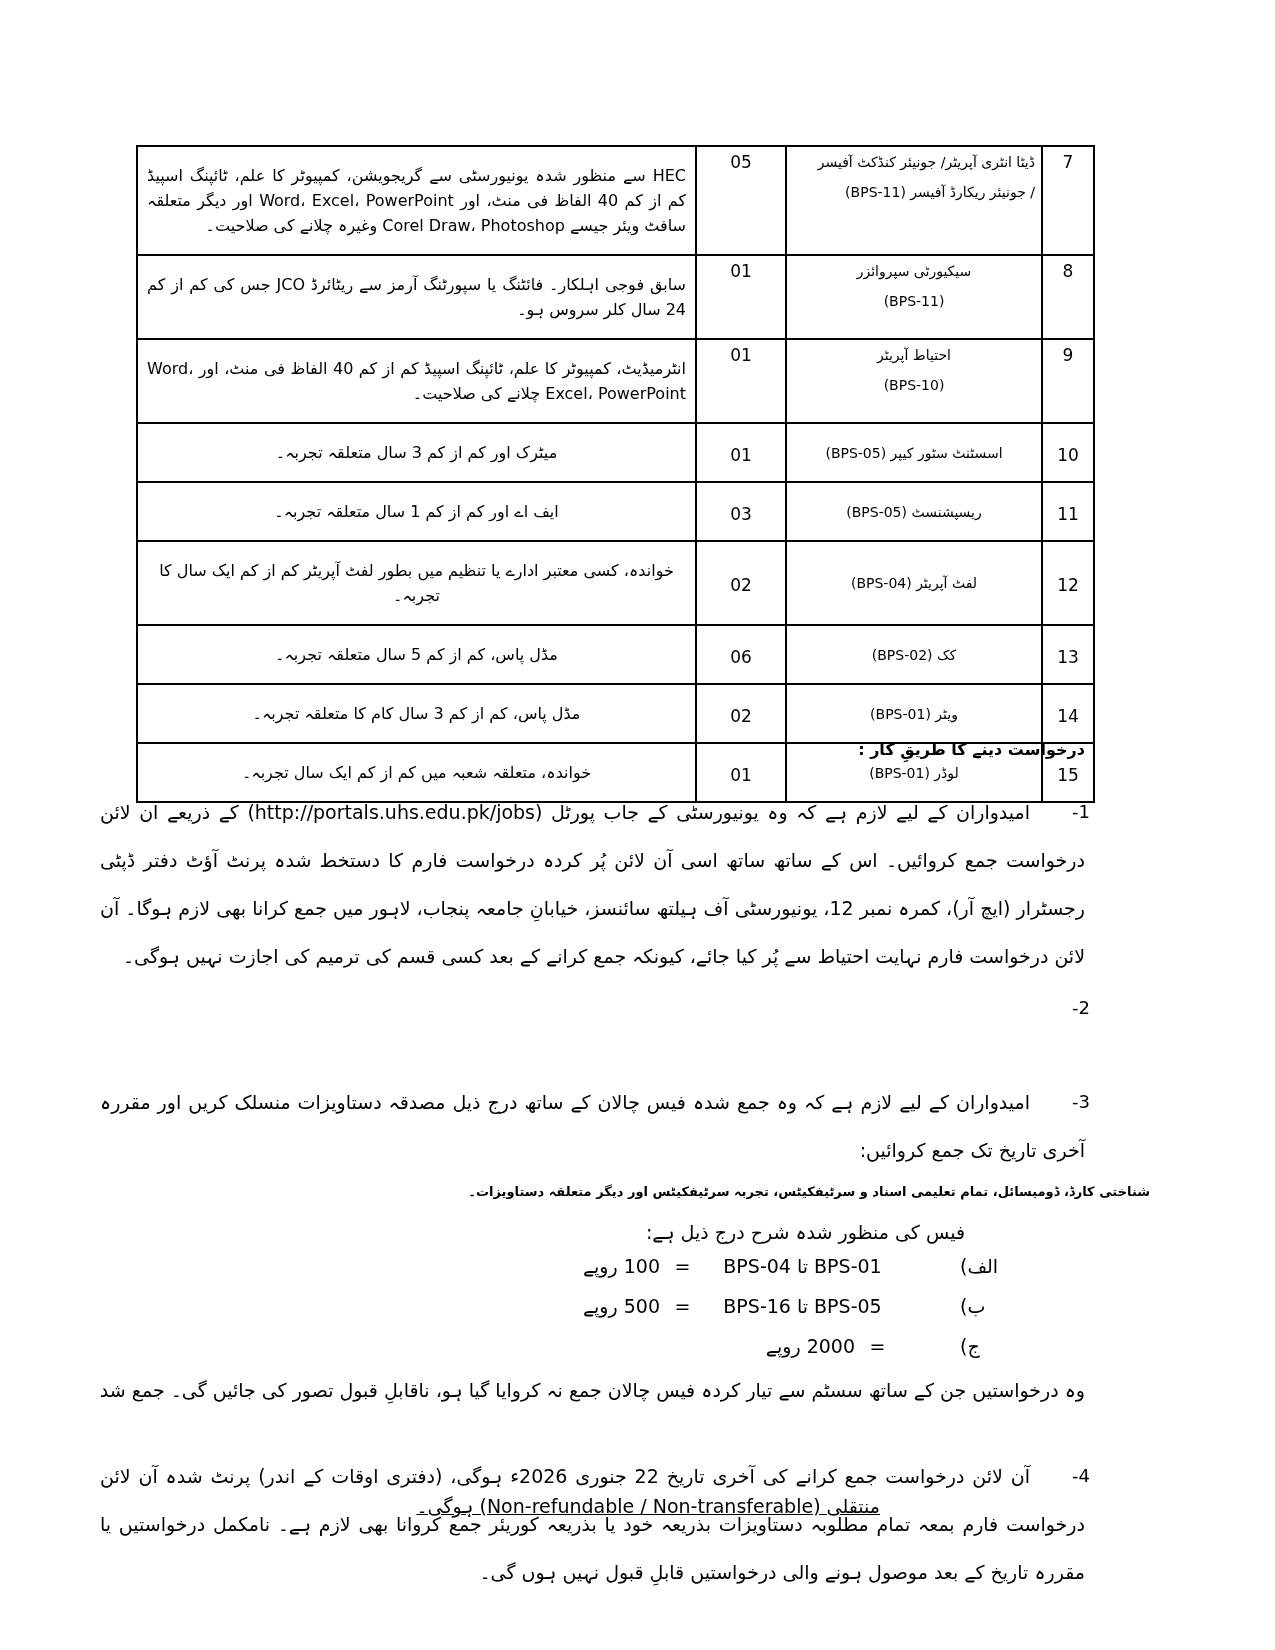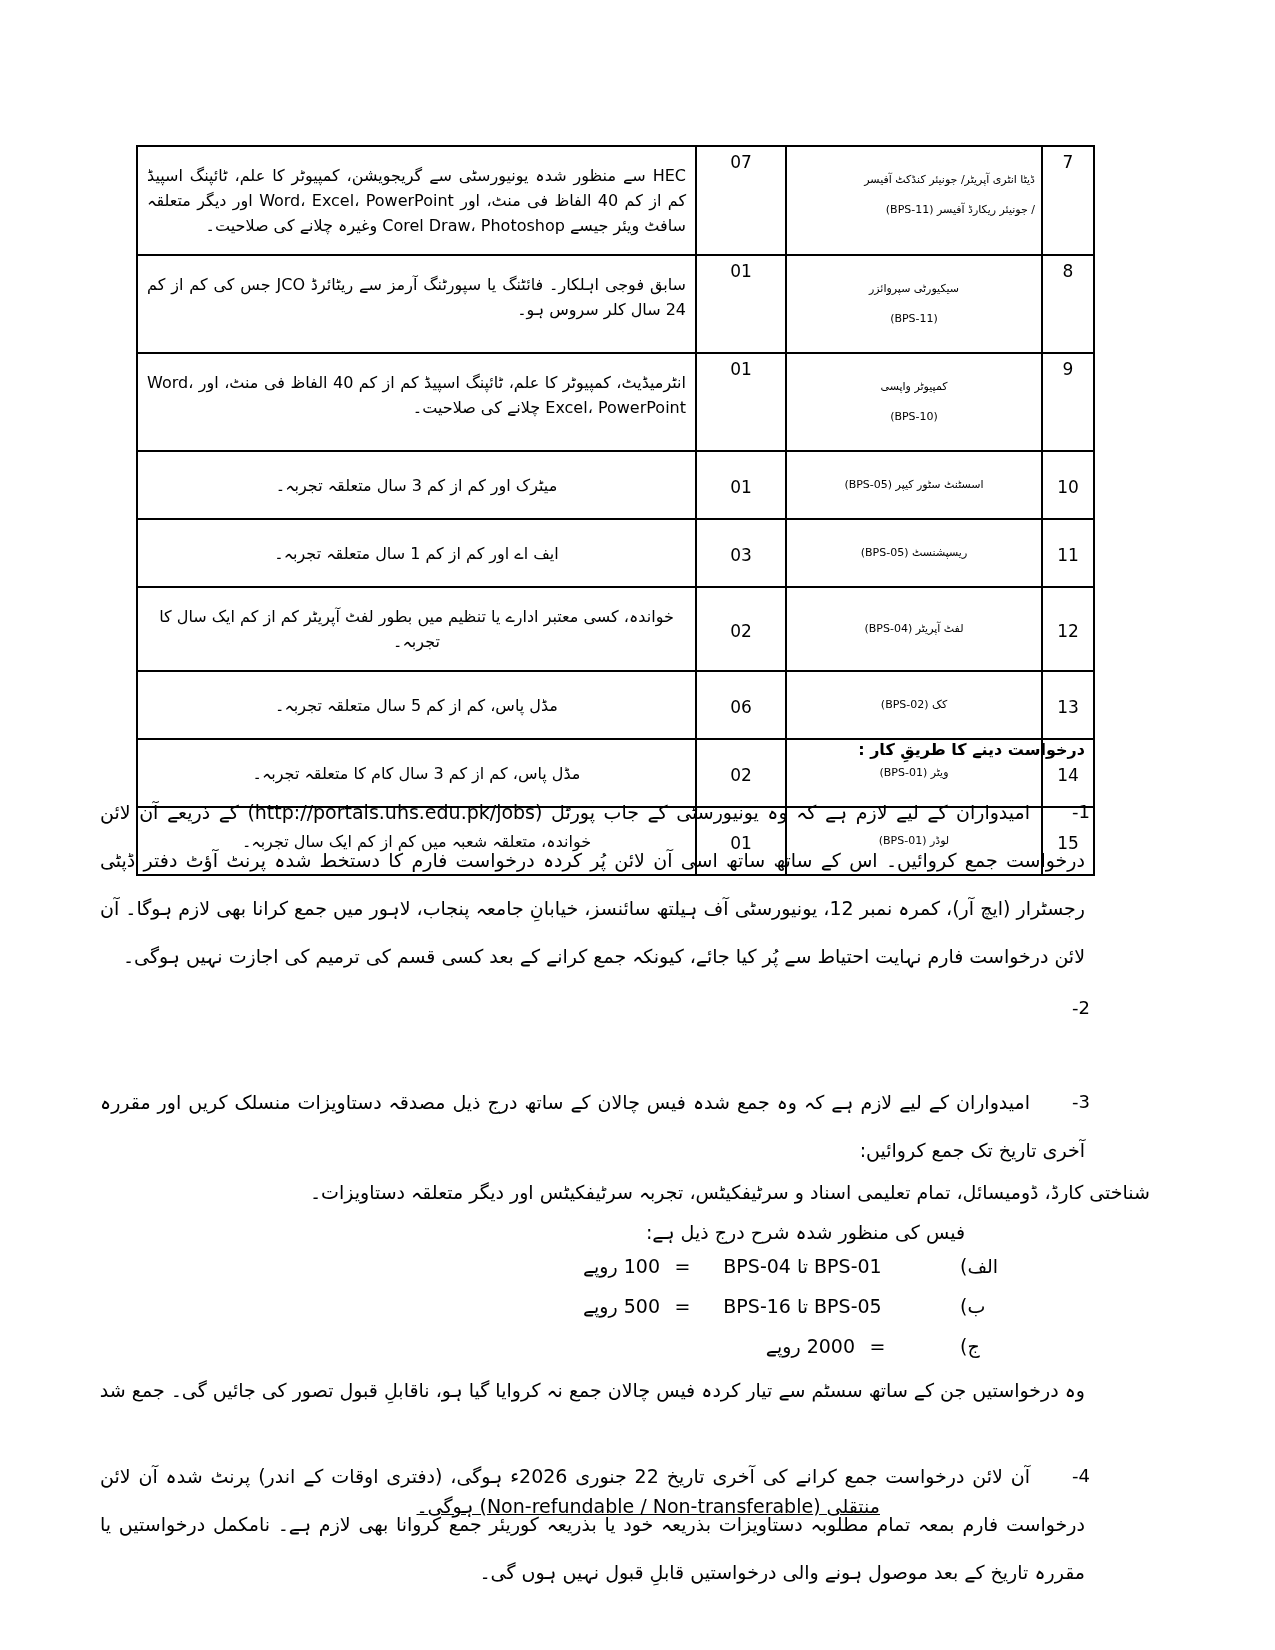--- a/index.html
+++ b/index.html
@@ -16,21 +16,21 @@
   table.jobs{border-collapse:collapse;table-layout:fixed;width:957px;direction:rtl;}
   table.jobs td{border:2px solid #000;overflow:hidden;}
   col.c-no{width:52px;}
   col.c-title{width:256px;}
   col.c-posts{width:90px;}
   col.c-req{width:559px;}
   tr.r-tall td{vertical-align:top;}
   tr.r-short td{vertical-align:middle;}
   td.no{ text-align:center;font-size:17px;padding-top:5px;direction:ltr;}
   td.posts{text-align:center;font-size:17px;padding-top:5px;direction:ltr;}
-  td.title{text-align:center;font-size:11px;line-height:30px;padding:18px 6px;}
+  td.title{text-align:center;font-size:14px;line-height:30px;padding:0 6px;}
   td.title.start{text-align:right;}
   td.req{font-size:16px;line-height:25px;padding:16px 9px;text-align:justify;}
   td.req.one{text-align:center;}
   tr.h108{height:108px;} tr.h70{height:70px;} tr.h44{height:44px;} tr.h46{height:46px;}
   
   .proc-heading{
     position:absolute;top:730px;right:190px;
     font-size:16px;font-weight:700;line-height:40px;white-space:nowrap;
   }
   .proc-item{
@@ -39,21 +39,21 @@
     text-align:justify;text-indent:55px;
   }
   .proc-item .marker{
     position:absolute;right:-5px;top:0;width:45px;
     direction:ltr;text-align:right;text-indent:0;
     font-size:18px;
   }
   .item-1{top:788px;} .item-2{top:984px;} .item-3{top:1078px;} .item-4{top:1452px;}
   .docs-line{
     position:absolute;top:1168px;right:125px;
-    font-size:19px;line-height:48px;white-space:nowrap;
+    font-size:13px;line-height:48px;white-space:nowrap;font-weight:bold;
   }
   .fee-intro{
     position:absolute;top:1208px;right:310px;
     font-size:19px;line-height:48px;white-space:nowrap;
   }
   .fee-table{position:absolute;top:1246px;right:265px;font-size:19px;}
   .fee-row{display:flex;direction:rtl;height:40px;line-height:40px;align-items:center;}
   .fee-letter{width:50px;text-align:left;}
   .fee-gap{width:60px;}
   .fee-range{width:195px;text-align:center;}
@@ -82,36 +82,36 @@
           <col class="c-posts">
           <col class="c-req">
         </colgroup>
       <tbody>
         <tr class="r-tall h108">
           <td class="no">7</td>
           <td class="title start">
             <div>ڈیٹا انٹری آپریٹر/ جونیئر کنڈکٹ آفیسر</div>
             <div>/ جونیئر ریکارڈ آفیسر (BPS-11)</div>
           </td>
-          <td class="posts">07</td>
+          <td class="posts">05</td>
           <td class="req">HEC سے منظور شدہ یونیورسٹی سے گریجویشن، کمپیوٹر کا علم، ٹائپنگ اسپیڈ کم از کم 40 الفاظ فی منٹ، اور Word، Excel، PowerPoint اور دیگر متعلقہ سافٹ ویئر جیسے Corel Draw، Photoshop وغیرہ چلانے کی صلاحیت۔</td>
         </tr>
         <tr class="r-tall h70">
           <td class="no">8</td>
           <td class="title">
             <div>سیکیورٹی سپروائزر</div>
             <div>(BPS-11)</div>
           </td>
           <td class="posts">01</td>
           <td class="req">سابق فوجی اہلکار۔ فائٹنگ یا سپورٹنگ آرمز سے ریٹائرڈ JCO جس کی کم از کم 24 سال کلر سروس ہو۔</td>
         </tr>
         <tr class="r-tall h70">
           <td class="no">9</td>
           <td class="title">
-            <div>کمپیوٹر واپسی</div>
+            <div>احتیاط آپریٹر</div>
             <div>(BPS-10)</div>
           </td>
           <td class="posts">01</td>
           <td class="req">انٹرمیڈیٹ، کمپیوٹر کا علم، ٹائپنگ اسپیڈ کم از کم 40 الفاظ فی منٹ، اور Word، Excel، PowerPoint چلانے کی صلاحیت۔</td>
         </tr>
         <tr class="r-short h44">
           <td class="no">10</td>
           <td class="title">
             <div>اسسٹنٹ سٹور کیپر (BPS-05)</div>
           </td>

